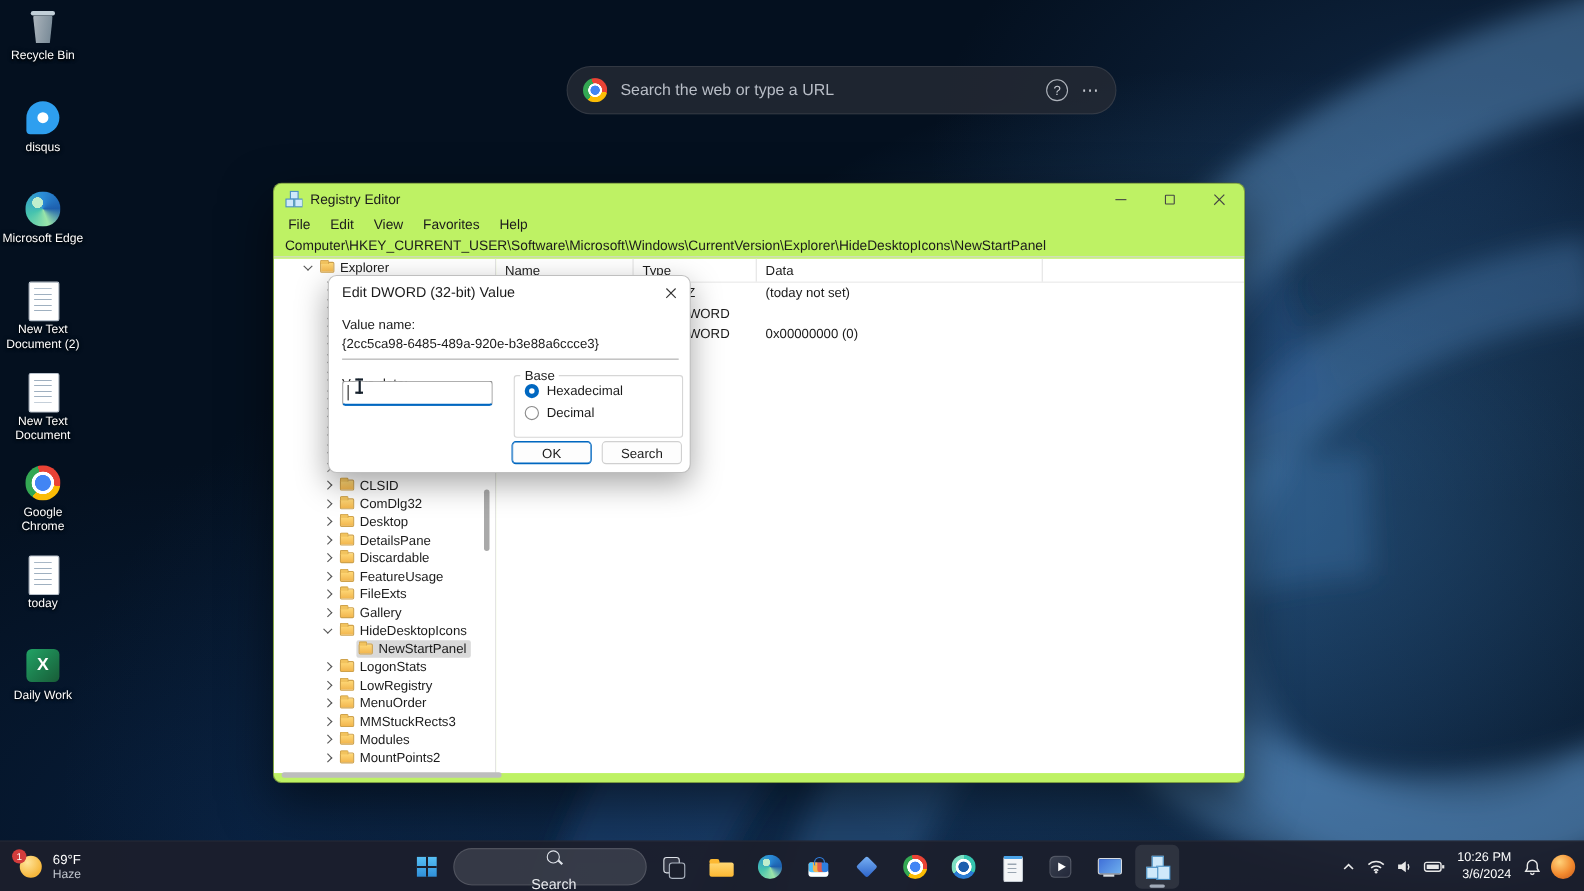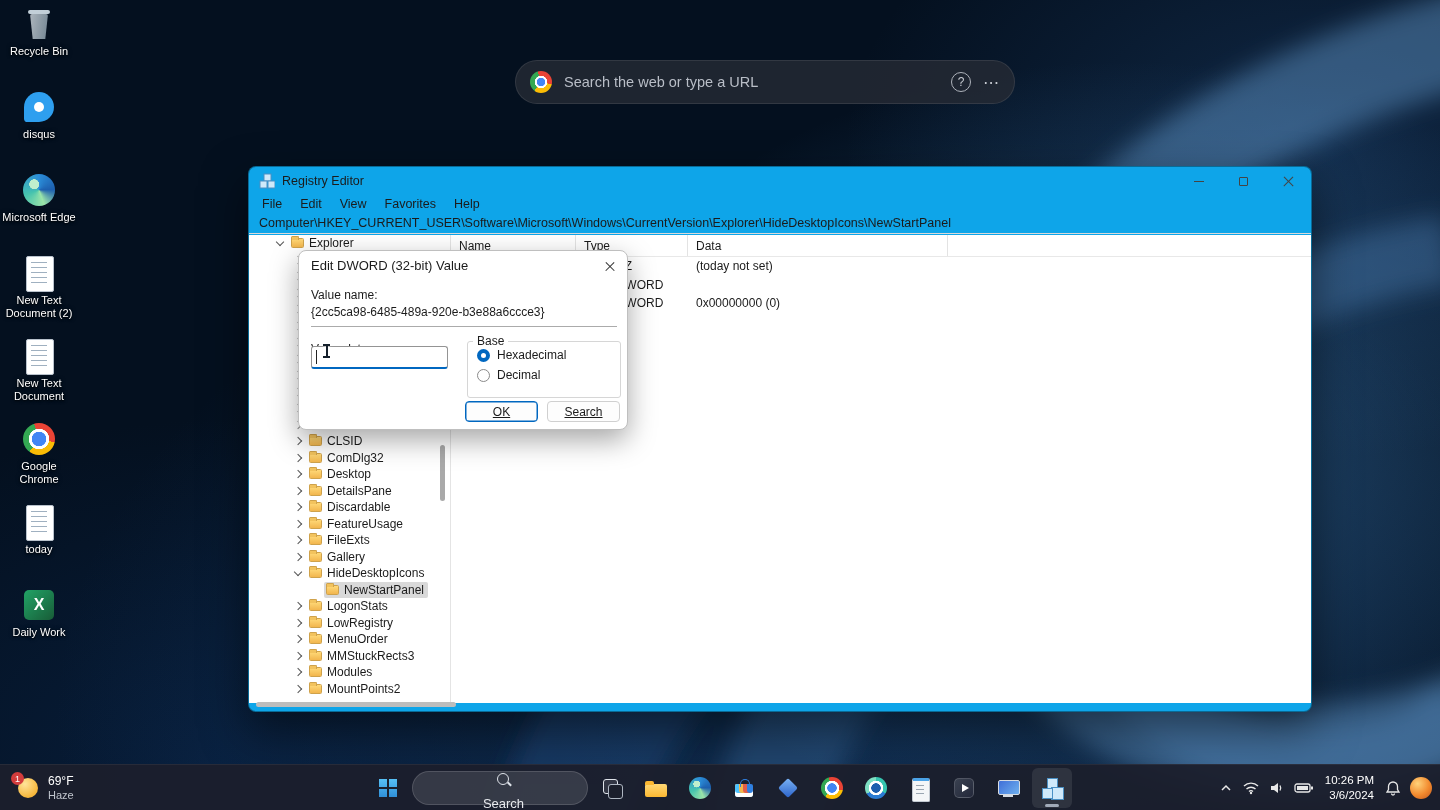--- a/index.html
+++ b/index.html
@@ -50,21 +50,21 @@
   .web-search { position:absolute; left:515px; top:60px; width:500px; height:44px; border-radius:22px;
     background:rgba(38,42,52,.80); border:1px solid rgba(255,255,255,.09); display:flex; align-items:center; padding:0 14px; gap:12px; z-index:3; }
   .ws-ball { width:22px; height:22px; border-radius:50%; flex:none;
     background: radial-gradient(circle, #4285f4 0 4px, transparent 4.5px), radial-gradient(circle, #fff 0 6px, transparent 6.5px),
       conic-gradient(from -18deg, #ea4335 0 120deg, #fbbc05 120deg 235deg, #34a853 235deg 360deg); }
   .ws-text { color:#b9bec7; font-size:14.5px; flex:1; }
   .ws-help { width:20px; height:20px; border:1.5px solid #aeb3bb; border-radius:50%; color:#c6cad1; font-size:12px; display:flex; align-items:center; justify-content:center; flex:none; }
   .ws-more { color:#c6cad1; font-size:16px; letter-spacing:1px; flex:none; }
 
   
-  .reg-window { position:absolute; left:248px; top:166px; width:1064px; height:546px; background:#0ea5e9; border-radius:8px;
+  .reg-window { position:absolute; left:248px; top:166px; width:884px; height:546px; background:#bef264; border-radius:8px;
     border:1px solid rgba(0,0,0,.35); box-shadow:0 18px 45px rgba(0,0,0,.5); z-index:10; color:#1b1b1b; }
   .titlebar { height:28px; display:flex; align-items:center; padding-left:10px; gap:7px; }
   .title-text { font-size:12.5px; }
   .win-controls { margin-left:auto; display:flex; height:100%; }
   .win-btn { width:45px; height:100%; display:flex; align-items:center; justify-content:center; }
   .gl-min { width:10px; height:1px; background:#444; }
   .gl-max { width:9px; height:9px; border:1px solid #444; border-radius:1px; }
   .gl-close { position:relative; width:11px; height:11px; }
   .gl-close::before,.gl-close::after { content:""; position:absolute; left:-1px; top:5px; width:13px; height:1.3px; background:#444; }
   .gl-close::before { transform:rotate(45deg); } .gl-close::after { transform:rotate(-45deg); }
@@ -113,21 +113,21 @@
   .dlg-input { position:absolute; left:12px; top:95px; width:137px; height:23px; border:1px solid #949494; border-bottom:2px solid #0067c0;
     border-radius:3px; background:#fff; font-size:12px; padding:0 4px; outline:none; font-family:inherit; }
   .dlg-caret { position:absolute; left:17px; top:99px; width:1px; height:14px; background:#222; }
   .groupbox { position:absolute; left:168px; top:90px; width:154px; height:57px; border:1px solid #d6d6d6; border-radius:3px; }
   .groupbox-label { position:absolute; left:174px; top:83px; background:#fff; padding:0 4px; }
   .radio-rows { position:absolute; left:178px; top:97px; display:flex; flex-direction:column; gap:6px; }
   .radio-row { display:flex; align-items:center; gap:7px; }
   .radio { width:13px; height:13px; border:1px solid #8a8a8a; border-radius:50%; background:#fff; flex:none; }
   .radio.checked { border:4.5px solid #0067c0; }
   .dlg-btn { position:absolute; top:150px; width:73px; height:21px; font-size:12px; display:flex; align-items:center; justify-content:center;
-    background:#fdfdfd; border:1px solid #d0d0d0; border-radius:4px;text-decoration:underline; }
+    background:#fdfdfd; border:1px solid #d0d0d0; border-radius:4px; }
   .btn-ok { left:166px; border-color:#0067c0; box-shadow:0 0 0 .5px #0067c0 inset; }
   .btn-cancel { left:248px; }
 
   
   .ibeam { position:absolute; left:322px; top:344px; width:9px; height:16px; z-index:60; filter:drop-shadow(0 0 1px #fff); }
   .ibeam::before { content:""; position:absolute; left:4px; top:2px; width:1.5px; height:12px; background:#15202b; }
   .ibeam::after { content:""; position:absolute; left:1px; top:0; width:7px; height:2px; background:#15202b; box-shadow:0 12px 0 #15202b; }
 
   
   .taskbar { position:absolute; left:0; right:0; bottom:0; height:46px; background:rgba(27,31,44,.95);

